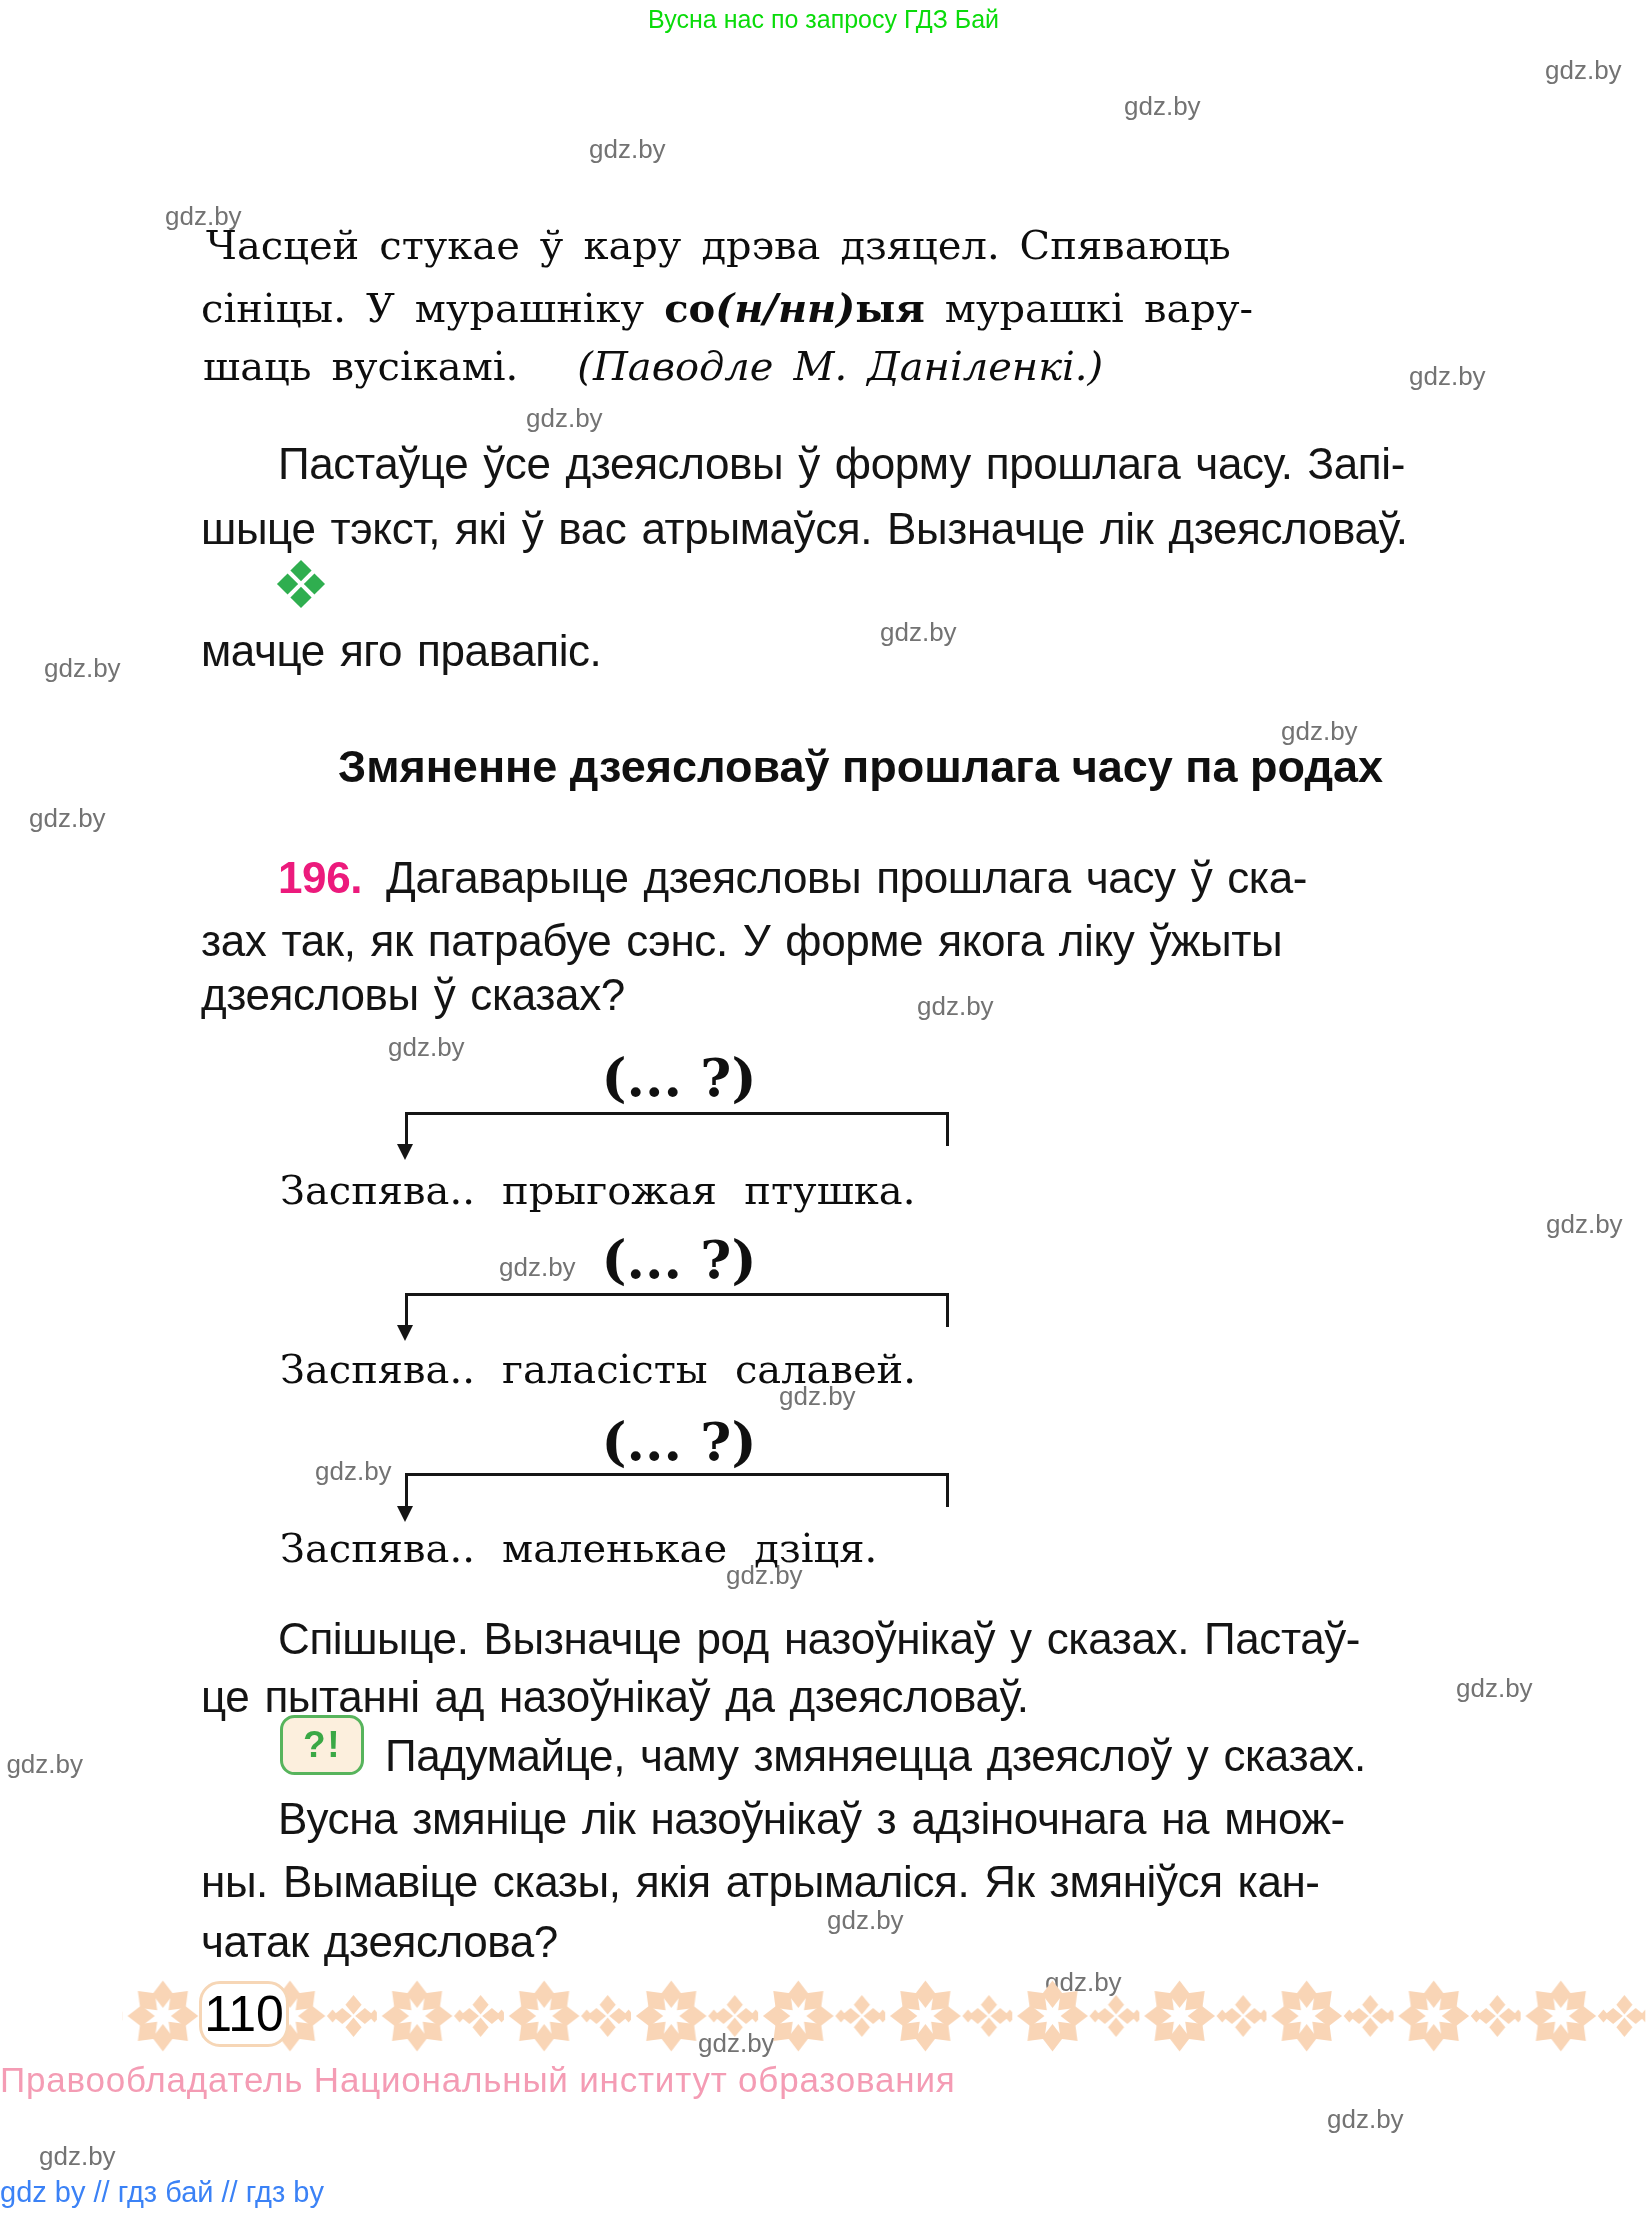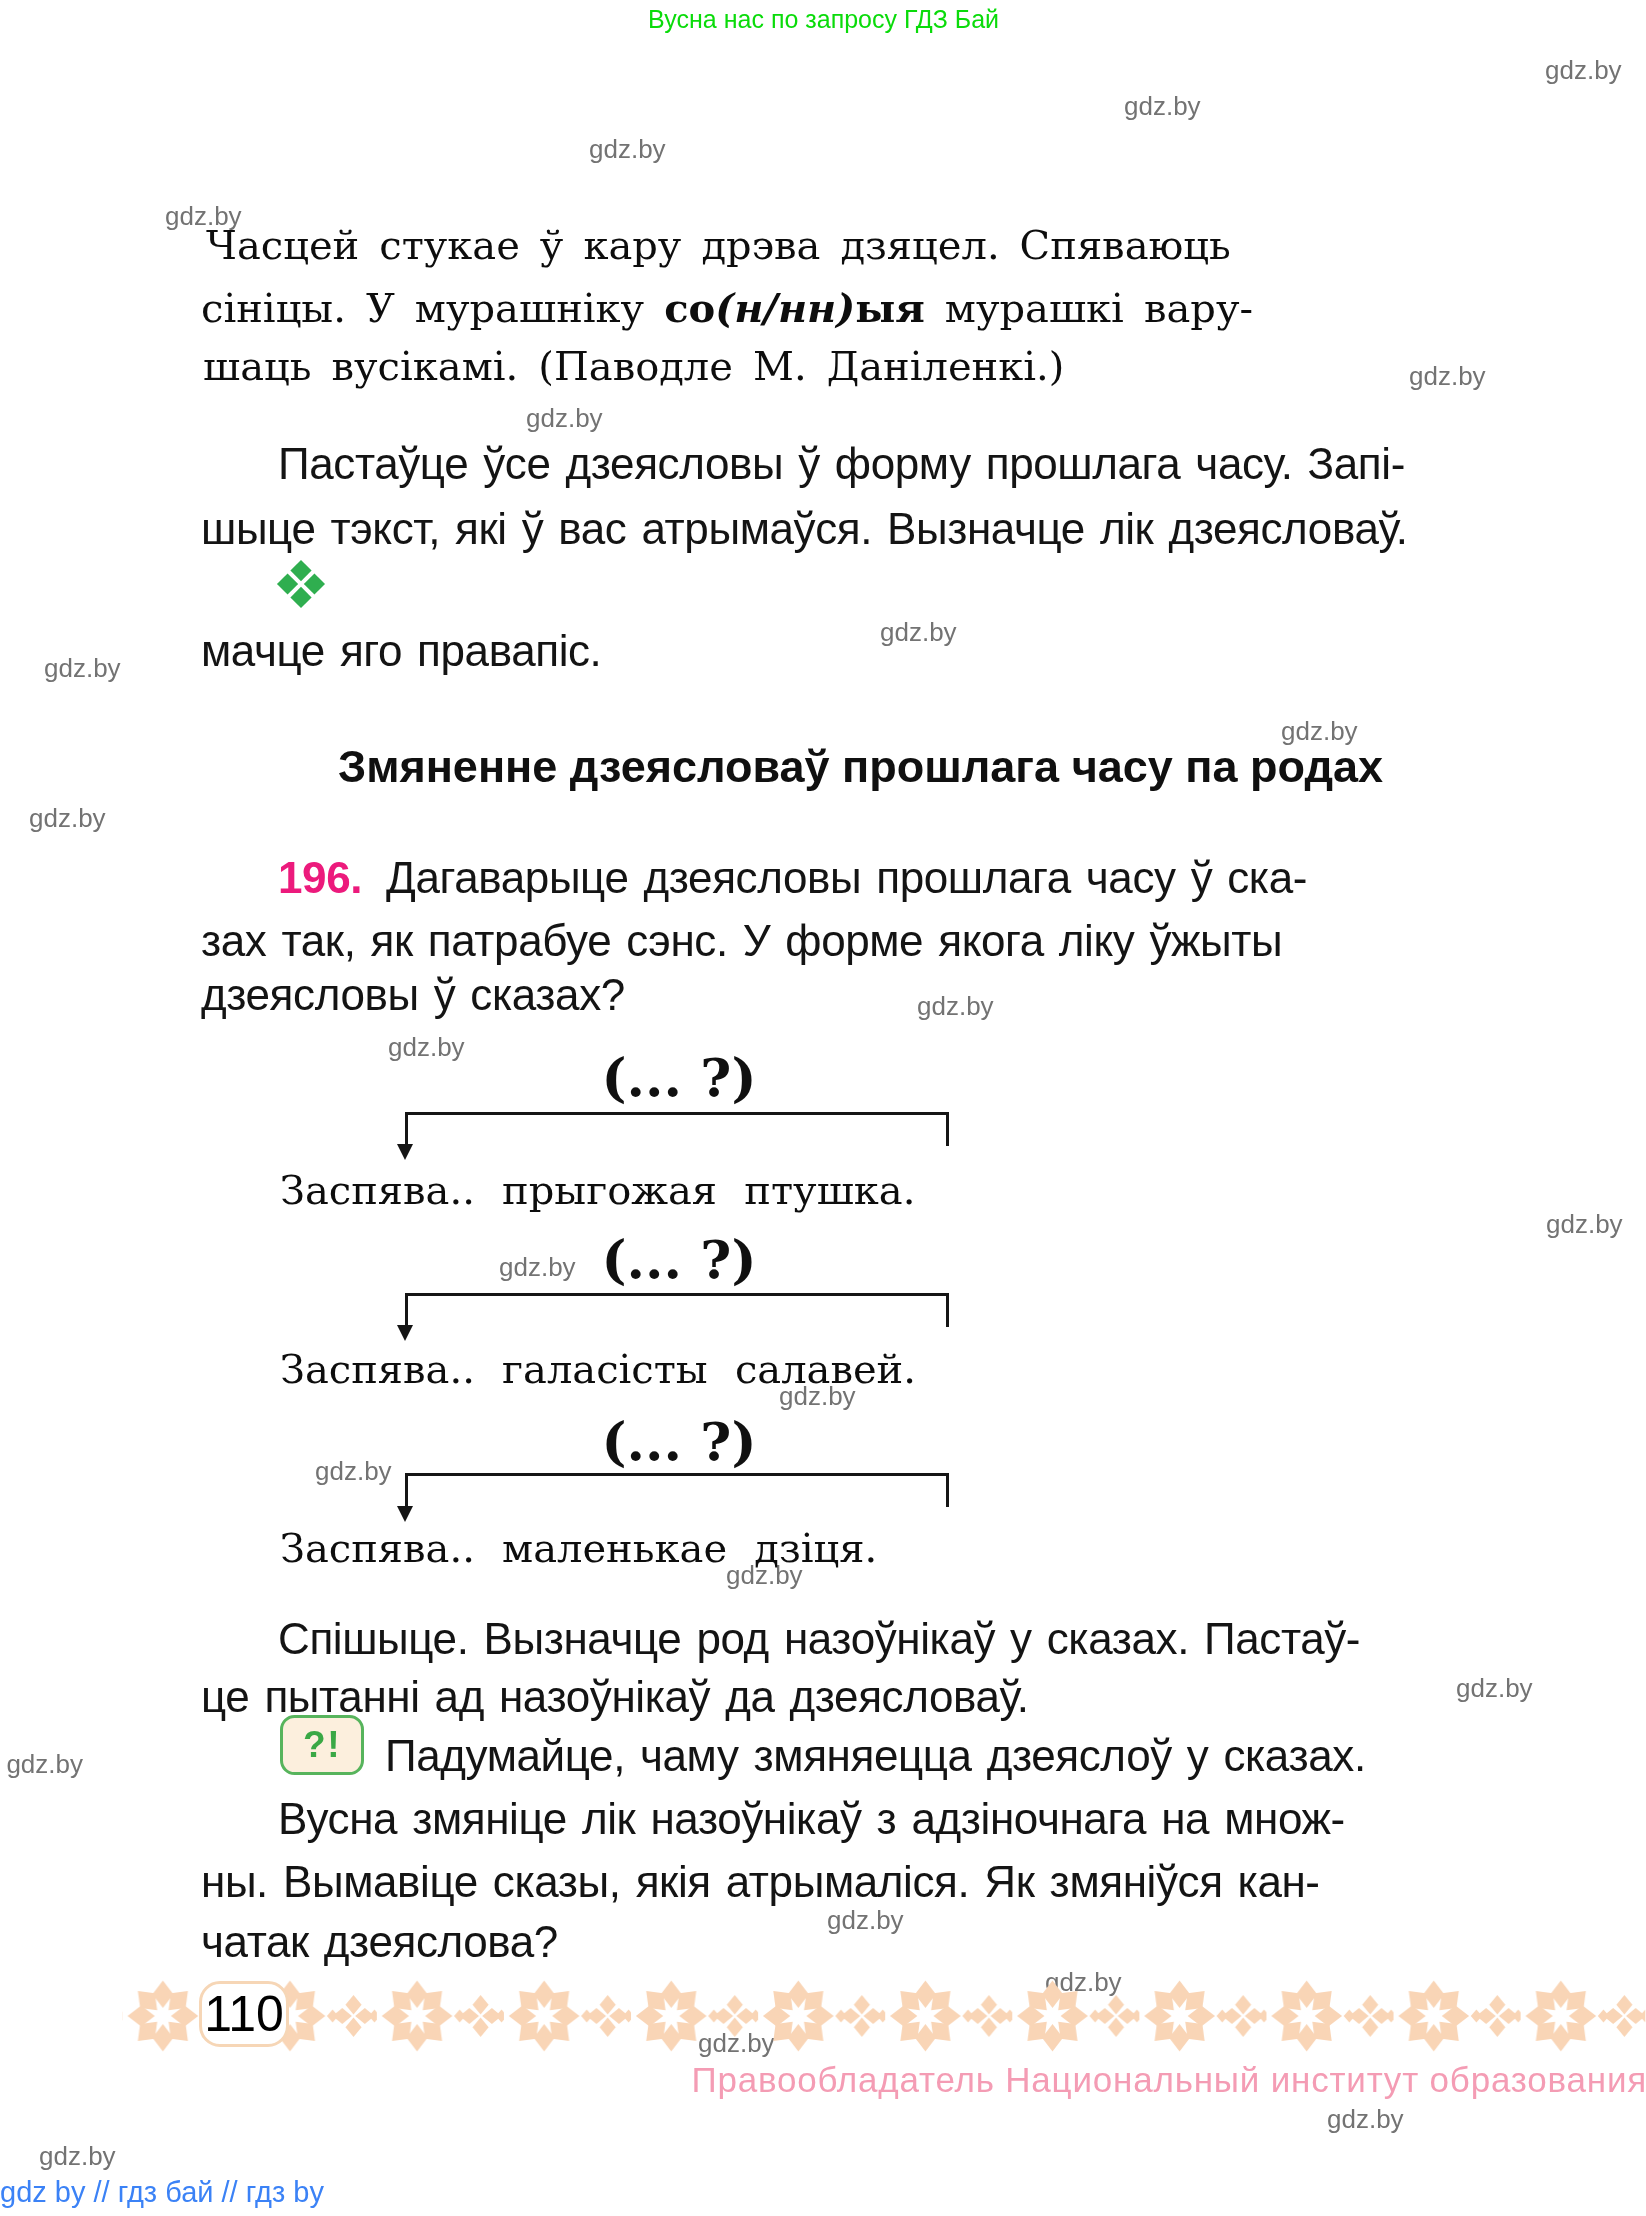--- a/index.html
+++ b/index.html
@@ -11,21 +11,21 @@
 
   
   .promo{position:absolute;top:4.8px;left:0;width:1647px;text-align:center;
          font:25px "Liberation Sans",sans-serif;color:#0adb0a;}
 
   
   .serif{position:absolute;font-family:"DejaVu Serif","Liberation Serif",serif;
          font-size:40px;color:#0d0d0d;white-space:nowrap;word-spacing:7.3px;}
   .serif .b{font-weight:700;}
   .serif .bi{font-weight:700;font-style:italic;}
-  .serif .i{}
+  .serif .i{font-style:italic;margin-left:39px;}
 
   
   .sans{position:absolute;font-family:"Liberation Sans",sans-serif;font-size:44px;
         color:#141414;white-space:nowrap;letter-spacing:-0.4px;word-spacing:3.2px;}
 
   .heading{position:absolute;left:37px;top:741px;width:1647px;text-align:center;
            font-family:"Liberation Sans",sans-serif;font-weight:700;font-size:45px;color:#101010;}
 
   .ex-num{font-weight:700;color:#ec1a7c;margin-right:24px;}
 
@@ -57,21 +57,21 @@
 
   
   .orn{position:absolute;left:121px;top:1979px;}
 
   
   .pagebadge{position:absolute;left:199px;top:1981px;width:90px;height:66px;background:#ffffff;
              border:3.2px solid #f6d6b6;border-radius:21px;box-sizing:border-box;
              display:flex;align-items:center;justify-content:center;
              font:50px "Liberation Sans",sans-serif;color:#000;}
 
-  .copyright{position:absolute;top:2060px;left:0;width:1647px;text-align:right;
+  .copyright{position:absolute;top:2060px;left:0;width:1647px;text-align:left;
              font:35px "Liberation Sans",sans-serif;color:#f49cb4;letter-spacing:0.8px;}
 
   .footer-links{position:absolute;top:2176px;left:0;width:1610px;text-align:left;
                 font:29px "Liberation Sans",sans-serif;color:#3b82f6;}
 </style>
 </head>
 <body>
 
 <div id="page">
 

